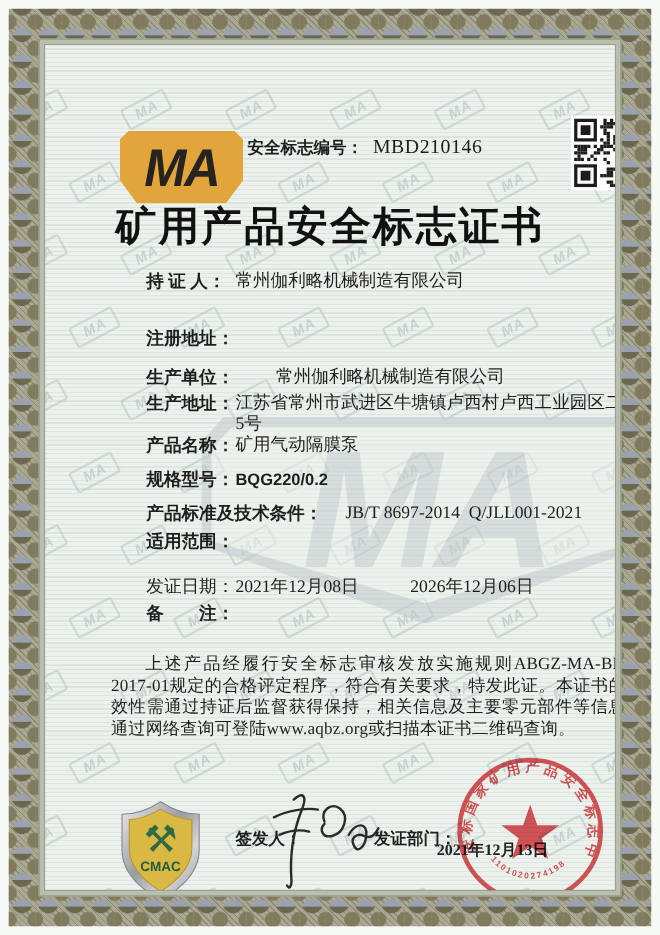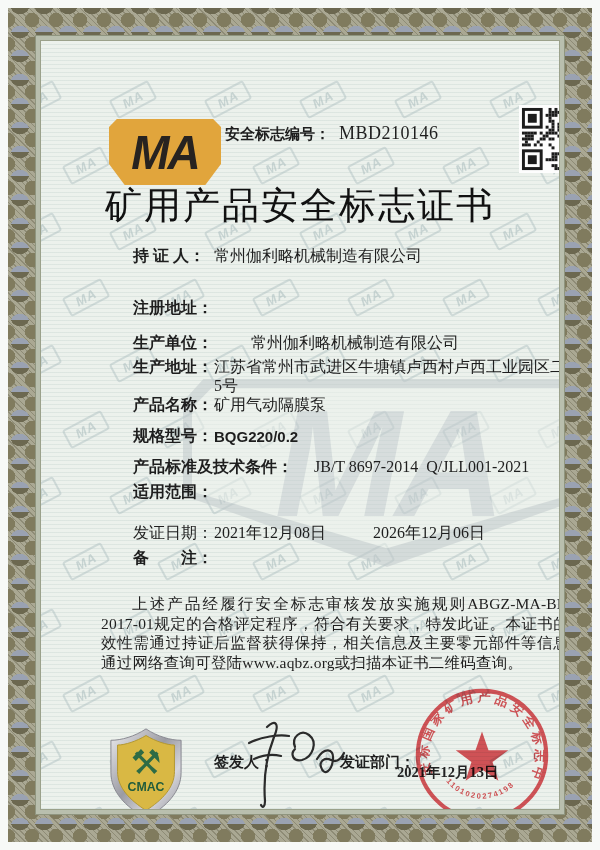--- a/index.html
+++ b/index.html
@@ -37,21 +37,21 @@
   .ma-badge{position:absolute;left:68px;top:78px;width:112px;height:66px;background:#e1a53c;
     clip-path:polygon(7% 0,93% 0,100% 12%,100% 68%,86% 100%,14% 100%,0 68%,0 12%);
     display:flex;align-items:center;justify-content:center;}
   .ma-badge span{font-family:"Liberation Sans",sans-serif;font-weight:900;font-style:italic;
     font-size:46px;color:#272320;letter-spacing:-2px;transform:scaleY(1.05);}
   .certno-label{position:absolute;left:184px;top:84px;font-size:15px;font-weight:700;}
   .certno-value{position:absolute;left:298px;top:82px;font-size:18px;letter-spacing:.5px;}
   .qr{position:absolute;left:478px;top:64px;width:68px;height:68px;background:#fdfdfd;}
   
   .title{position:absolute;left:0;right:0;top:140px;text-align:center;
-    font-size:37px;font-weight:400;letter-spacing:2px;color:#111;}
+    font-size:37px;font-weight:700;letter-spacing:2px;color:#111;}
   
   .frow{position:absolute;left:92px;display:flex;align-items:flex-start;font-size:16px;}
   .flabel{width:81px;font-weight:700;white-space:nowrap;flex:none;}
   .flabel.long{width:auto;margin-right:21px;}
   .fvalue{white-space:pre-wrap;line-height:19px;}
   .fvalue.wrap{width:400px;}
   .fvalue.model{font-family:"Liberation Sans",sans-serif;font-weight:700;font-size:15px;padding-top:1px;}
   .dates{position:absolute;left:92px;top:482px;display:flex;font-size:16px;}
   .dates .l1{width:81px;font-weight:400;}
   .dates .v1{width:159px;}

